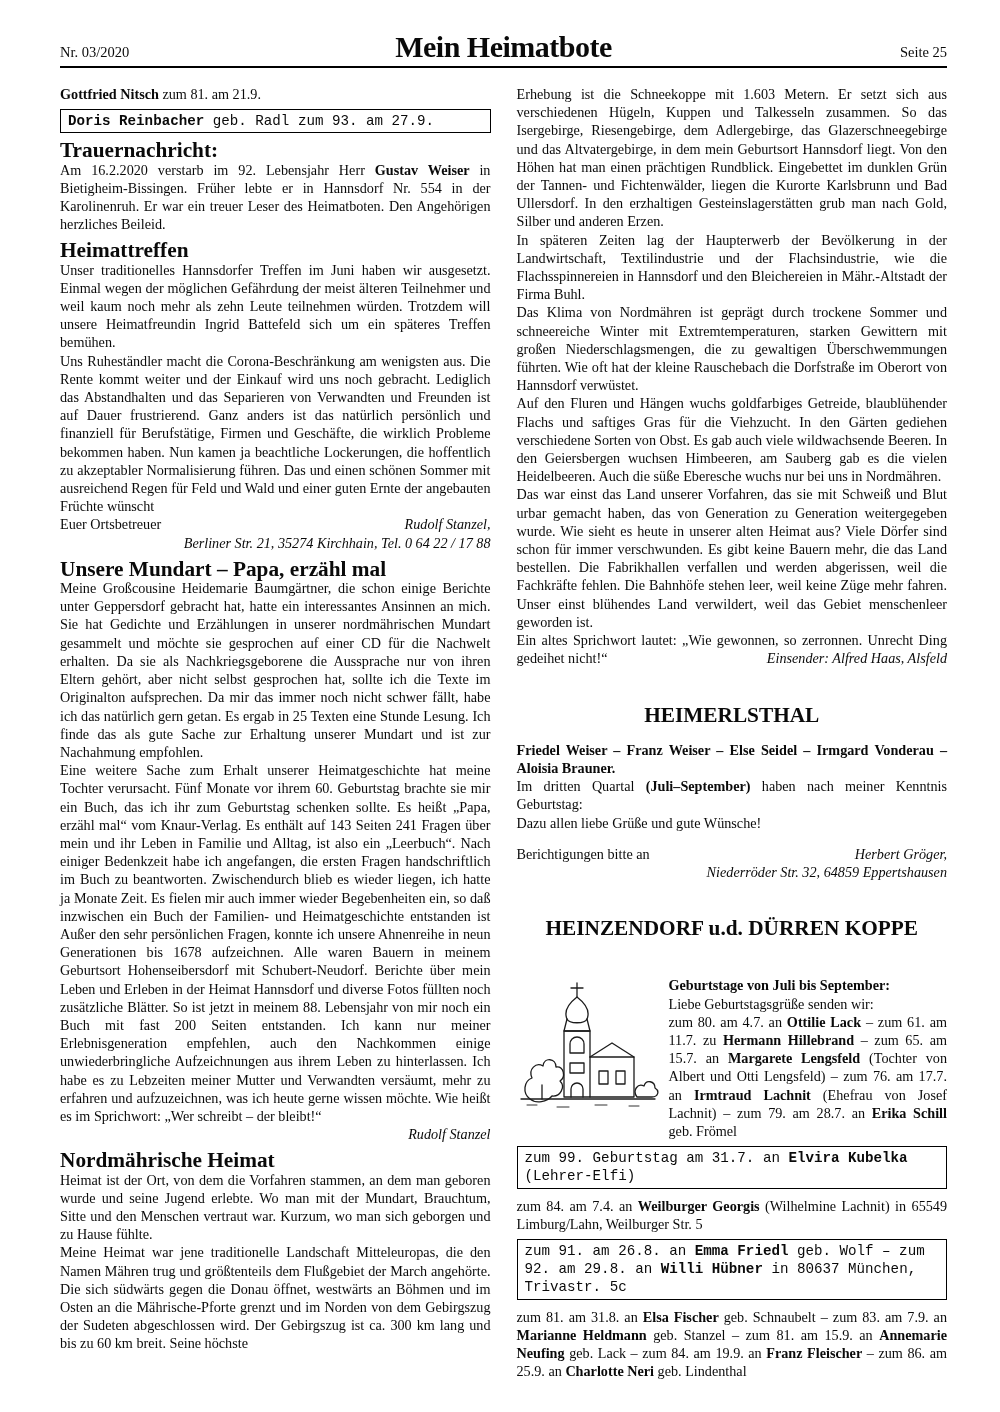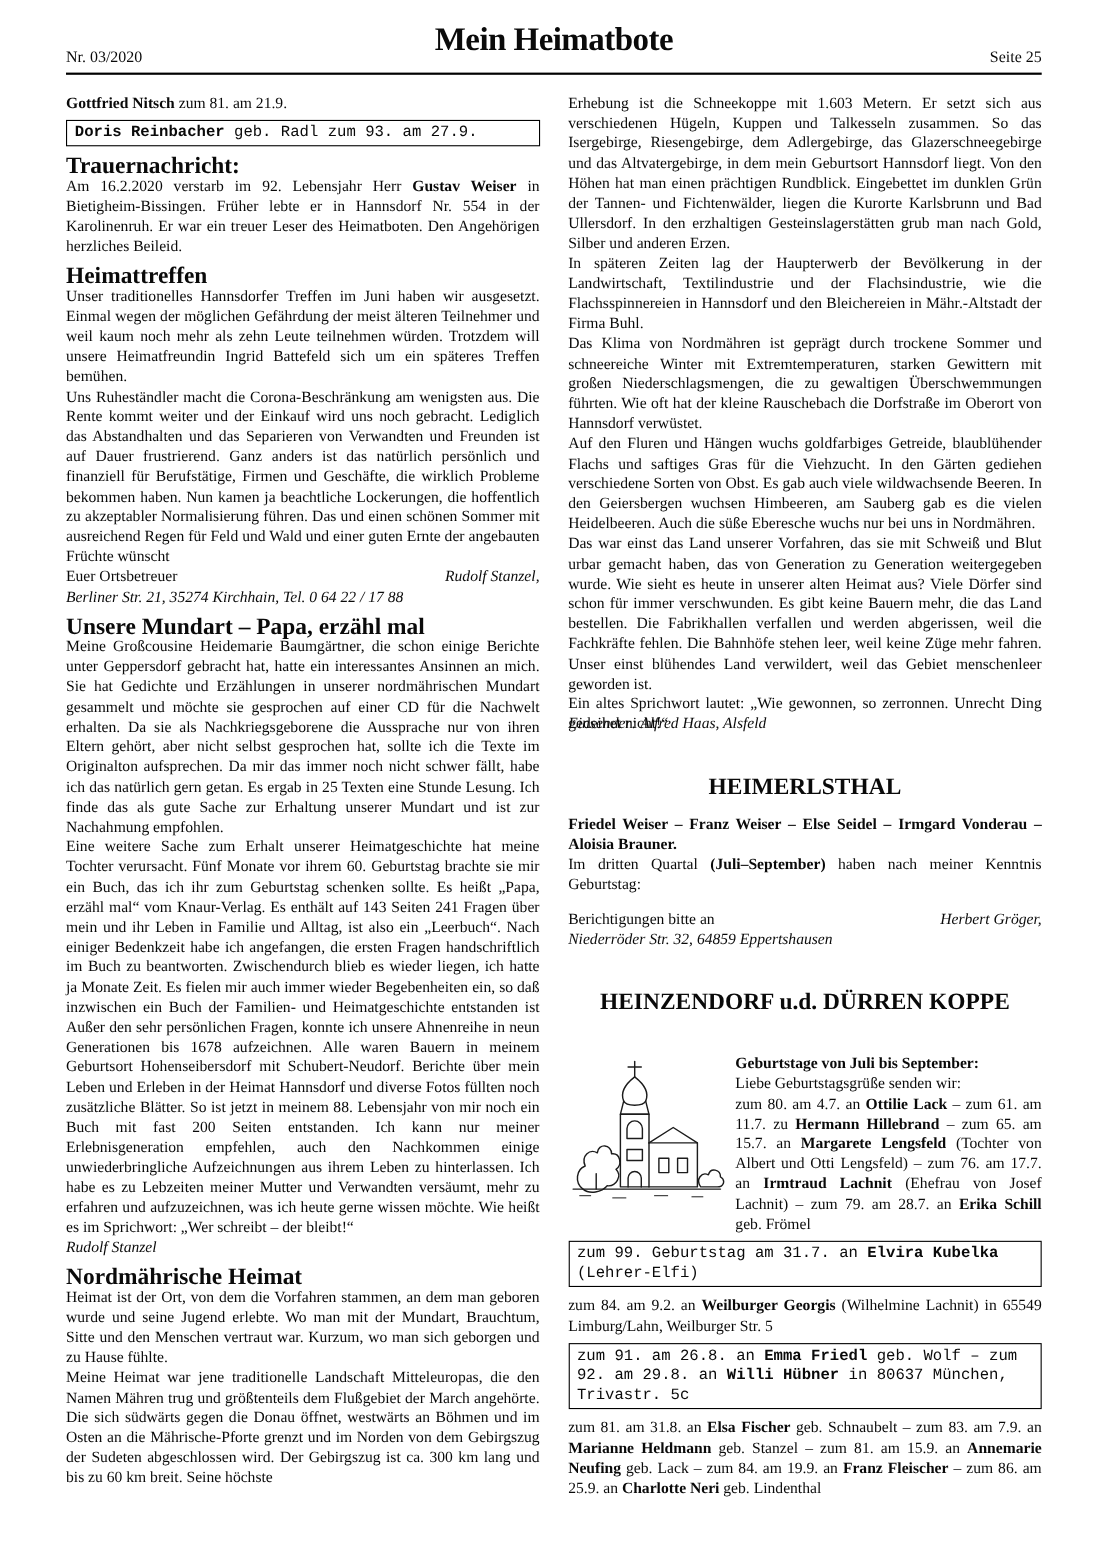--- a/index.html
+++ b/index.html
@@ -23,21 +23,21 @@
     border-bottom:2px solid #000;
     display:flex;
     justify-content:space-between;
     align-items:flex-end;
     padding-bottom:5px;
     text-align:right;
   }
   .hmeta { font-size:14.5px; }
   .masthead {
     position:absolute;
-    left:50%; bottom:13px;
+    left:50%; bottom:2px;
     transform:translateX(-50%);
     font-size:30px;
     font-weight:700;
     letter-spacing:-0.5px;
     white-space:nowrap;
   }
   
   .columns {
     display:flex;
     gap:26px;
@@ -54,21 +54,21 @@
   .just { text-align:justify; }
   .h { font-weight:700; margin:8px 0 1px; }
   .center-h { font-weight:700; text-align:center; margin:0 0 17px; }
   .boxed {
     border:1.4px solid #000;
     padding:2px 7px;
     margin:6px 0 8px;
     font-family:Liberation Mono, monospace;
   }
   .sigrow { display:flex; justify-content:space-between;text-align:right; }
-  .right { }
+  .right { text-align:right; }
   .it { font-style:italic; }
   .b { font-weight:700; }
   .seg-b { font-weight:700; }
   .pull-up { margin-top:-18.2px; }
   .spacer { height:38px; }
   .mt { margin-top:13px; }
   .mb-sm { margin-bottom:5px; }
   .church {
     float:left;
     margin:3px 10px 2px 0;
@@ -121,20 +121,21 @@
       <p class="just">Das Klima von Nordmähren ist geprägt durch trockene Sommer und schneereiche Winter mit Extremtemperaturen, starken Gewittern mit großen Niederschlagsmengen, die zu gewaltigen Überschwemmungen führten. Wie oft hat der kleine Rauschebach die Dorfstraße im Oberort von Hannsdorf verwüstet.</p>
       <p class="just">Auf den Fluren und Hängen wuchs goldfarbiges Getreide, blaublühender Flachs und saftiges Gras für die Viehzucht. In den Gärten gediehen verschiedene Sorten von Obst. Es gab auch viele wildwachsende Beeren. In den Geiersbergen wuchsen Himbeeren, am Sauberg gab es die vielen Heidelbeeren. Auch die süße Eberesche wuchs nur bei uns in Nordmähren.</p>
       <p class="just">Das war einst das Land unserer Vorfahren, das sie mit Schweiß und Blut urbar gemacht haben, das von Generation zu Generation weitergegeben wurde. Wie sieht es heute in unserer alten Heimat aus? Viele Dörfer sind schon für immer verschwunden. Es gibt keine Bauern mehr, die das Land bestellen. Die Fabrikhallen verfallen und werden abgerissen, weil die Fachkräfte fehlen. Die Bahnhöfe stehen leer, weil keine Züge mehr fahren. Unser einst blühendes Land verwildert, weil das Gebiet menschenleer geworden ist.</p>
       <p class="just">Ein altes Sprichwort lautet: „Wie gewonnen, so zerronnen. Unrecht Ding gedeihet nicht!“</p>
       <div class="right it pull-up">Einsender: Alfred Haas, Alsfeld</div>
 
       <div class="spacer"></div>
       <h2 class="center-h">HEIMERLSTHAL</h2>
       <p class="just"><span class="seg-b">Friedel Weiser – Franz Weiser – Else Seidel – Irmgard Vonderau – Aloisia Brauner.</span></p>
       <p class="just"><span>Im dritten Quartal </span><span class="seg-b">(Juli–September)</span><span> haben nach meiner Kenntnis Geburtstag:</span></p>
+      <p>Dazu allen liebe Grüße und gute Wünsche!</p>
       <div class="sigrow mt">
         <span>Berichtigungen bitte an</span>
         <span class="it">Herbert Gröger,</span>
       </div>
       <div class="right it">Niederröder Str. 32, 64859 Eppertshausen</div>
 
       <div class="spacer"></div>
       <h2 class="center-h">HEINZENDORF u.d. DÜRREN KOPPE</h2>
 
       <div class="church-flow">
@@ -158,19 +159,19 @@
             <path d="M120 118 C115 111 121 104 127 107 C129 100 138 102 138 109 C143 112 141 118 135 118 Z"></path>
             <path d="M10 126 h10 M40 128 h12 M78 126 h12 M112 127 h10" stroke-width="0.9"></path>
           </g>
         </svg>
         <p class="b">Geburtstage von Juli bis September:</p>
         <p>Liebe Geburtstagsgrüße senden wir:</p>
         <p class="just"><span>zum 80. am 4.7. an </span><span class="seg-b">Ottilie Lack</span><span> – zum 61. am 11.7. zu </span><span class="seg-b">Hermann Hillebrand</span><span> – zum 65. am 15.7. an </span><span class="seg-b">Margarete Lengsfeld</span><span> (Tochter von Albert und Otti Lengsfeld) – zum 76. am 17.7. an </span><span class="seg-b">Irmtraud Lachnit</span><span> (Ehefrau von Josef Lachnit) – zum 79. am 28.7. an </span><span class="seg-b">Erika Schill</span><span> geb. Frömel</span></p>
       </div>
 
       <div class="boxed clear"><span>zum 99. Geburtstag am 31.7. an </span><span class="seg-b">Elvira Kubelka</span><span> (Lehrer-Elfi)</span></div>
-      <p class="just"><span>zum 84. am 9.2. an </span><span class="seg-b">Weilburger Georgis</span><span> (Wilhelmine Lachnit) in 65549 Limburg/Lahn, Weilburger Str. 5</span></p>
+      <p class="just"><span>zum 84. am 7.4. an </span><span class="seg-b">Weilburger Georgis</span><span> (Wilhelmine Lachnit) in 65549 Limburg/Lahn, Weilburger Str. 5</span></p>
       <div class="boxed"><span>zum 91. am 26.8. an </span><span class="seg-b">Emma Friedl</span><span> geb. Wolf – zum 92. am 29.8. an </span><span class="seg-b">Willi Hübner</span><span> in 80637 München, Trivastr. 5c</span></div>
       <p class="just"><span>zum 81. am 31.8. an </span><span class="seg-b">Elsa Fischer</span><span> geb. Schnaubelt – zum 83. am 7.9. an </span><span class="seg-b">Marianne Heldmann</span><span> geb. Stanzel – zum 81. am 15.9. an </span><span class="seg-b">Annemarie Neufing</span><span> geb. Lack – zum 84. am 19.9. an </span><span class="seg-b">Franz Fleischer</span><span> – zum 86. am 25.9. an </span><span class="seg-b">Charlotte Neri</span><span> geb. Lindenthal</span></p>
     </section>
 
   </div>
 </div>
 
 </body></html>

